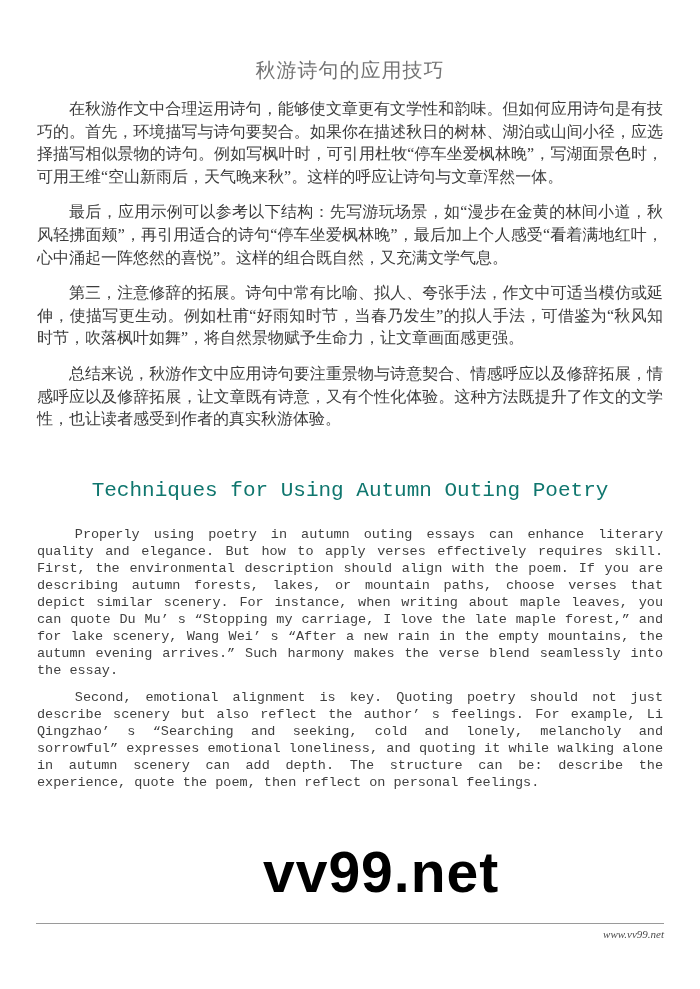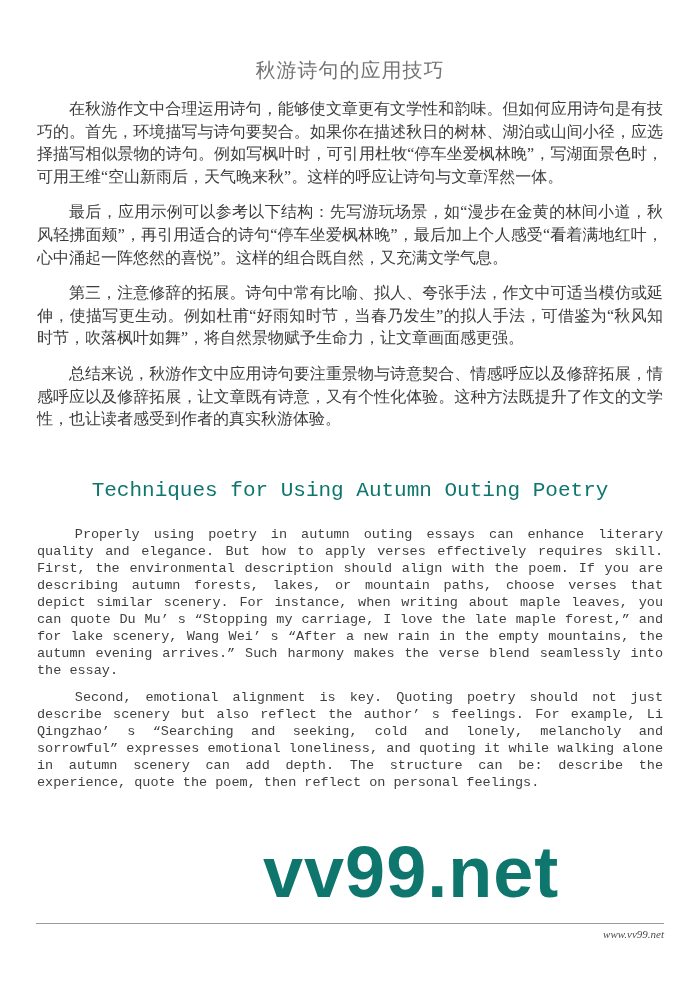--- a/index.html
+++ b/index.html
@@ -16,23 +16,23 @@
     box-sizing: border-box;
     padding: 56px 37px 0 37px;
   }
   .watermark {
     position: absolute;
     left: 263px;
     top: 836px;
     z-index: 0;
     font-family: "Liberation Sans", "DejaVu Sans", sans-serif;
     font-weight: bold;
-    font-size: 72px;
+    font-size: 57px;
     line-height: 72px;
-    color: #0f766e;
+    color: #000000;
     letter-spacing: 1px;
     user-select: none;
   }
   .content {
     position: relative;
     z-index: 1;
   }
   .cn-title {
     margin: 0 0 14px 0;
     text-align: center;

